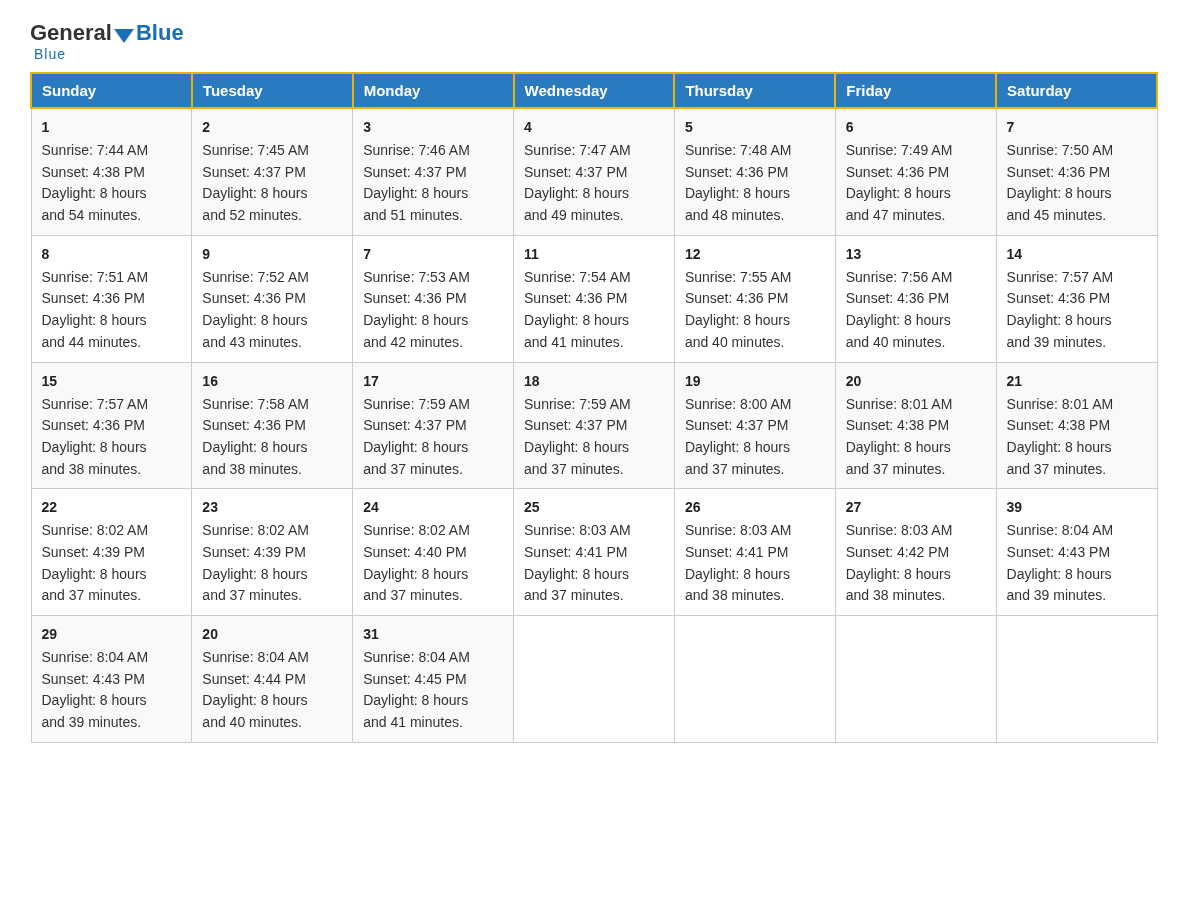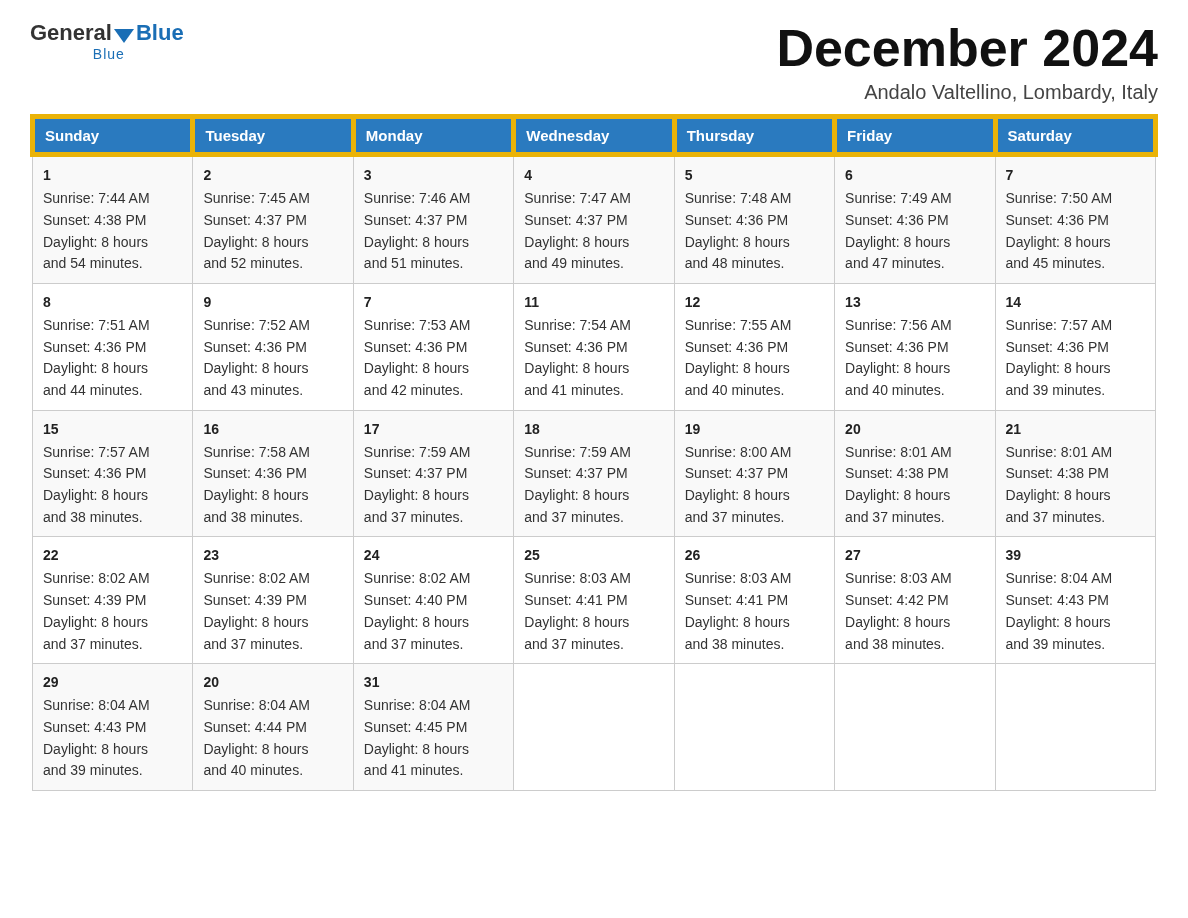--- a/index.html
+++ b/index.html
@@ -12,21 +12,21 @@
     }
     .header {
       display: flex;
       justify-content: space-between;
       align-items: flex-start;
       margin-bottom: 10px;
     }
     .logo {
       display: flex;
       flex-direction: column;
-      align-items: center;
+      align-items: flex-start;
     }
     .logo-text {
       display: flex;
       align-items: center;
       font-size: 22px;
       font-weight: bold;
       color: #333;
     }
     .logo-general { color: #333; }
     .logo-arrow {
@@ -67,21 +67,21 @@
       border-collapse: collapse;
       margin-top: 10px;
     }
     thead tr th {
       background-color: #2a7abf;
       color: #fff;
       font-size: 15px;
       font-weight: bold;
       padding: 8px 10px;
       text-align: left;
-      border: 5px solid #eab308;
+      border: 2px solid #eab308;
     }
     tbody tr td {
       vertical-align: top;
       padding: 8px 10px;
       border: 1px solid #ccc;
       font-size: 12.5px;
       color: #222;
       line-height: 1.5;
       width: 14.28%;
       min-height: 90px;
@@ -106,24 +106,20 @@
 
 <div class="header">
   <div class="logo">
     <div class="logo-text">
       <span class="logo-general">General</span>
       <span class="logo-arrow"></span>
       <span class="logo-blue">Blue</span>
     </div>
     <div class="logo-underline">Blue</div>
   </div>
-  <div class="title-block">
-    <div class="month-title">December 2024</div>
-    <div class="location">Andalo Valtellino, Lombardy, Italy</div>
-  </div>
 </div>
 
 <table>
   <thead>
     <tr>
     <th>Sunday</th>
         <th>Tuesday</th>
         <th>Monday</th>
         <th>Wednesday</th>
         <th>Thursday</th>

